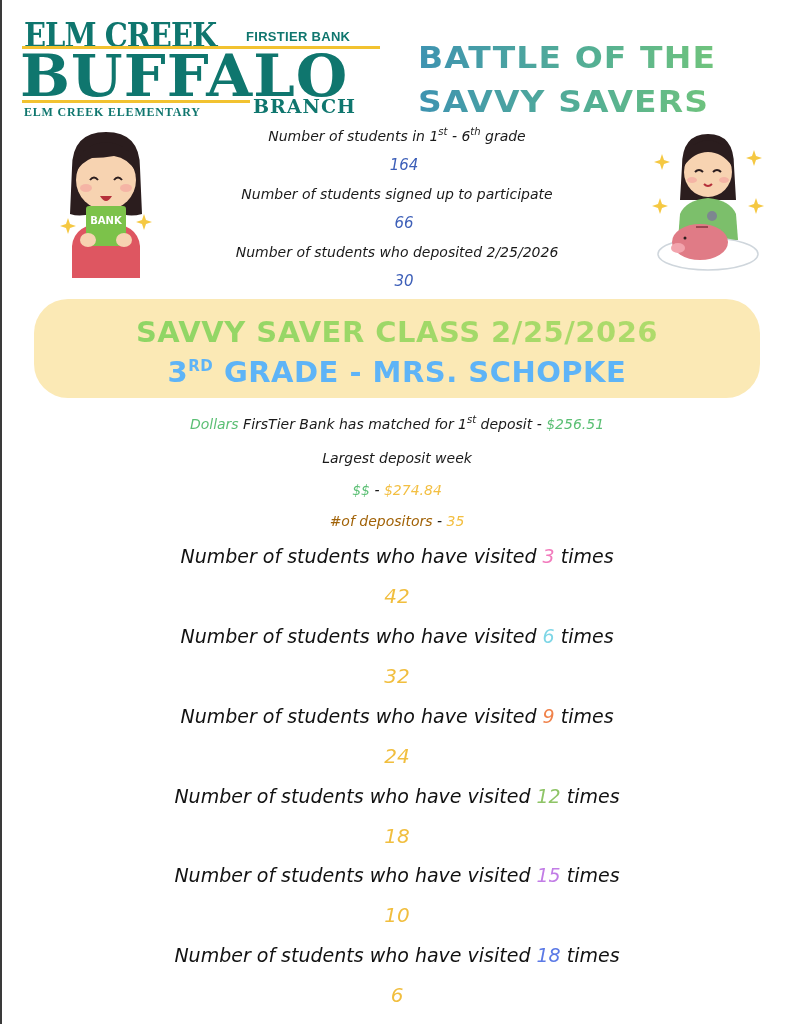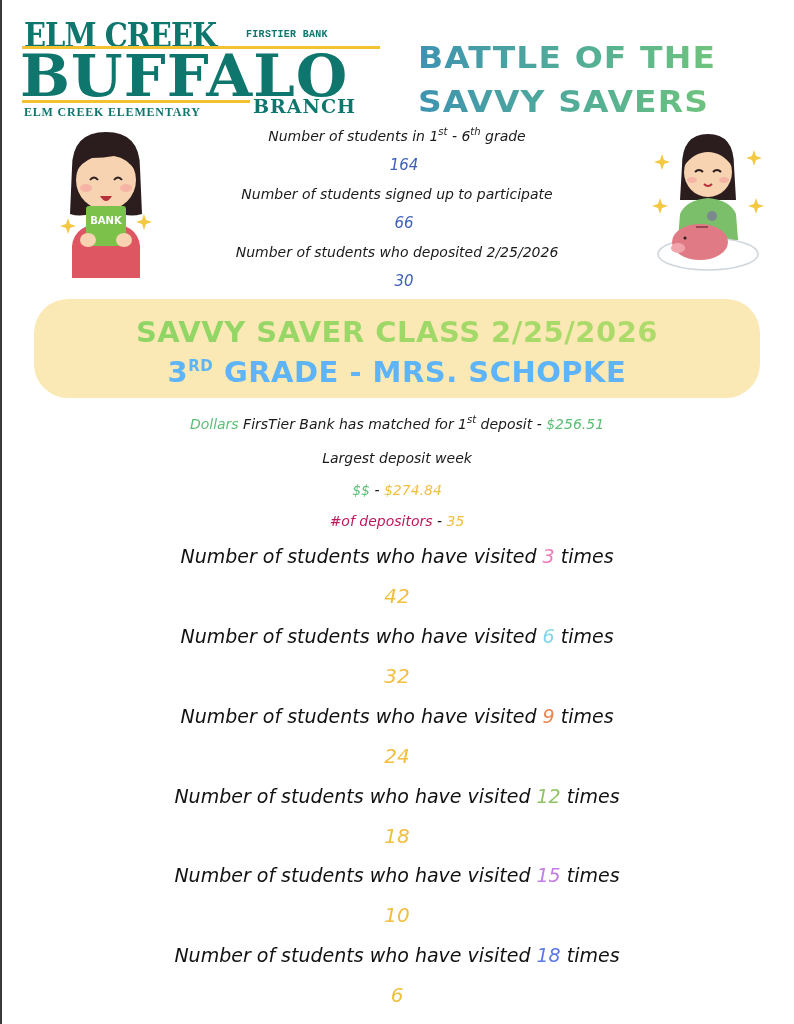--- a/index.html
+++ b/index.html
@@ -3,21 +3,21 @@
   <meta charset="utf-8">
   <style>
     * { margin: 0; padding: 0; box-sizing: border-box; }
     html, body { width: 794px; height: 1024px; background: #ffffff; overflow: hidden; }
     body { position: relative; font-family: "DejaVu Sans", sans-serif; }
     .left-rule { position: absolute; left: 0; top: 0; width: 2px; height: 1024px; background: #3a3a3a; }
 
     
     .logo { position: absolute; left: 20px; top: 14px; width: 362px; height: 102px; color: #0f766e; }
     .logo .elm { position: absolute; left: 4px; top: 2px; font-family: "DejaVu Serif", serif; font-weight: bold; font-size: 29px; letter-spacing: -1px; transform: scaleY(1.15); transform-origin: top left; }
-    .logo .bank { position: absolute; left: 226px; top: 15px; font-family: Liberation Mono, monospace; font-weight: bold; font-size: 10px; letter-spacing: 0.3px; }
+    .logo .bank { position: absolute; left: 226px; top: 15px; font-family: Liberation Sans, sans-serif; font-weight: bold; font-size: 13px; letter-spacing: 0.3px; }
     .logo .bar1 { position: absolute; left: 2px; top: 32px; width: 358px; height: 3px; background: #f2c230; }
     .logo .buffalo { position: absolute; left: 0px; top: 30px; font-family: "DejaVu Serif", serif; font-weight: bold; font-size: 58px; letter-spacing: 1px; line-height: 64px; transform: scaleX(1.02); transform-origin: left; }
     .logo .bar2 { position: absolute; left: 2px; top: 86px; width: 228px; height: 3px; background: #f2c230; }
     .logo .elem { position: absolute; left: 4px; top: 91px; font-family: "Liberation Serif", serif; font-weight: bold; font-size: 12px; letter-spacing: 0.8px; }
     .logo .branch { position: absolute; left: 233px; top: 81px; font-family: "DejaVu Serif", serif; font-weight: bold; font-size: 19px; letter-spacing: 1px; }
 
     
     .title { position: absolute; left: 418px; top: 36px; width: 360px; font-family: "DejaVu Sans", sans-serif; font-weight: bold; font-size: 30px; line-height: 44px; letter-spacing: 1px;
       background: linear-gradient(90deg, #3e93b1 0%, #55b093 45%, #86d46a 100%);
       -webkit-background-clip: text; background-clip: text; color: transparent; transform: scaleX(1.1); transform-origin: left; }
@@ -38,21 +38,21 @@
     .banner { position: absolute; left: 34px; top: 299px; width: 726px; height: 99px; background: #fbe9b5; border-radius: 34px; text-align: center; }
     .banner .l1 { position: absolute; left: 0; width: 100%; top: 16px; font-weight: bold; font-size: 29px; letter-spacing: 0.5px;
       background: linear-gradient(90deg, #88d463 0%, #b5dc6c 100%); -webkit-background-clip: text; background-clip: text; color: transparent; }
     .banner .l2 { position: absolute; left: 0; width: 100%; top: 56px; font-weight: bold; font-size: 29px; color: #5eb4f7; letter-spacing: 0.5px; }
     .banner .l2 sup { font-size: 15px; vertical-align: top; position: relative; top: 4px; line-height: 1; }
 
     
     .mid { font-size: 14px; font-style: italic; color: #1a1a1a; }
     .green { color: #5bbf74; }
     .gold { color: #f3bf42; }
-    .blue { color: #be185d; text-align: right; }
+    .blue { color: #a16207; text-align: right; }
 
     
     .visit-label { font-size: 19px; font-style: italic; color: #111; }
     .visit-value { font-size: 20px; font-style: italic; color: #f1be3e; }
   </style>
 </head>
 <body>
 
 <div class="left-rule"></div>
 

